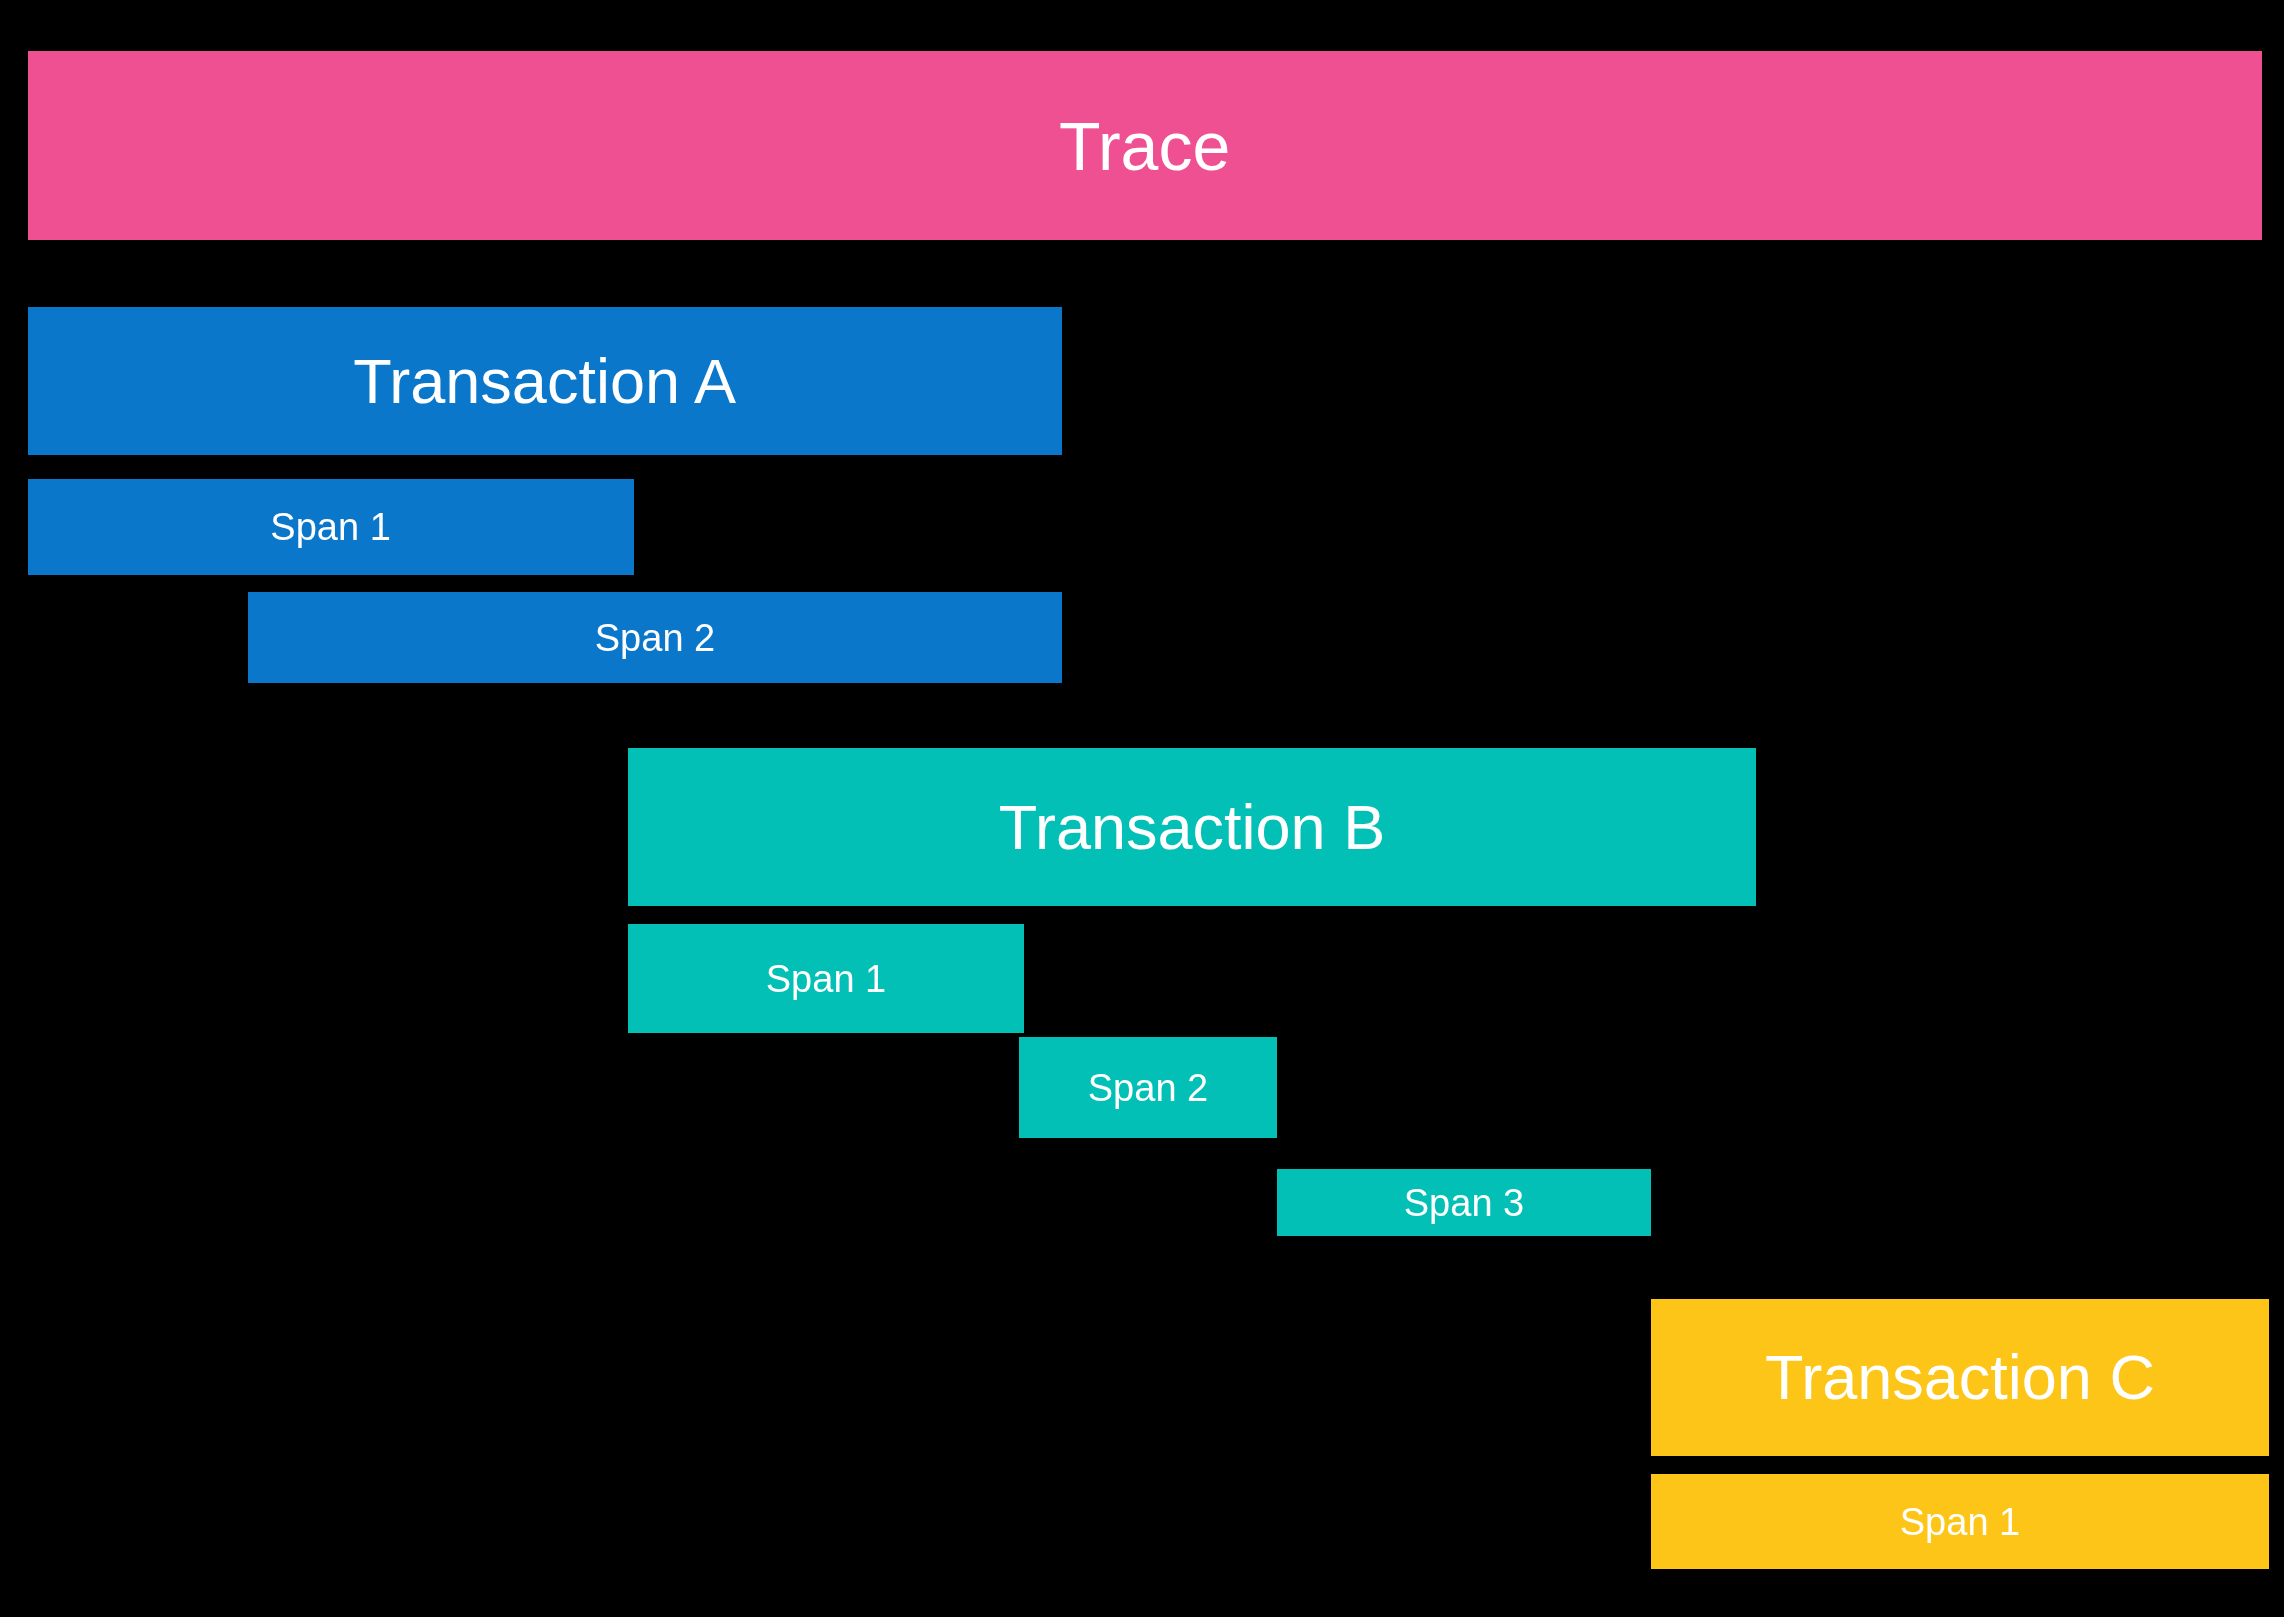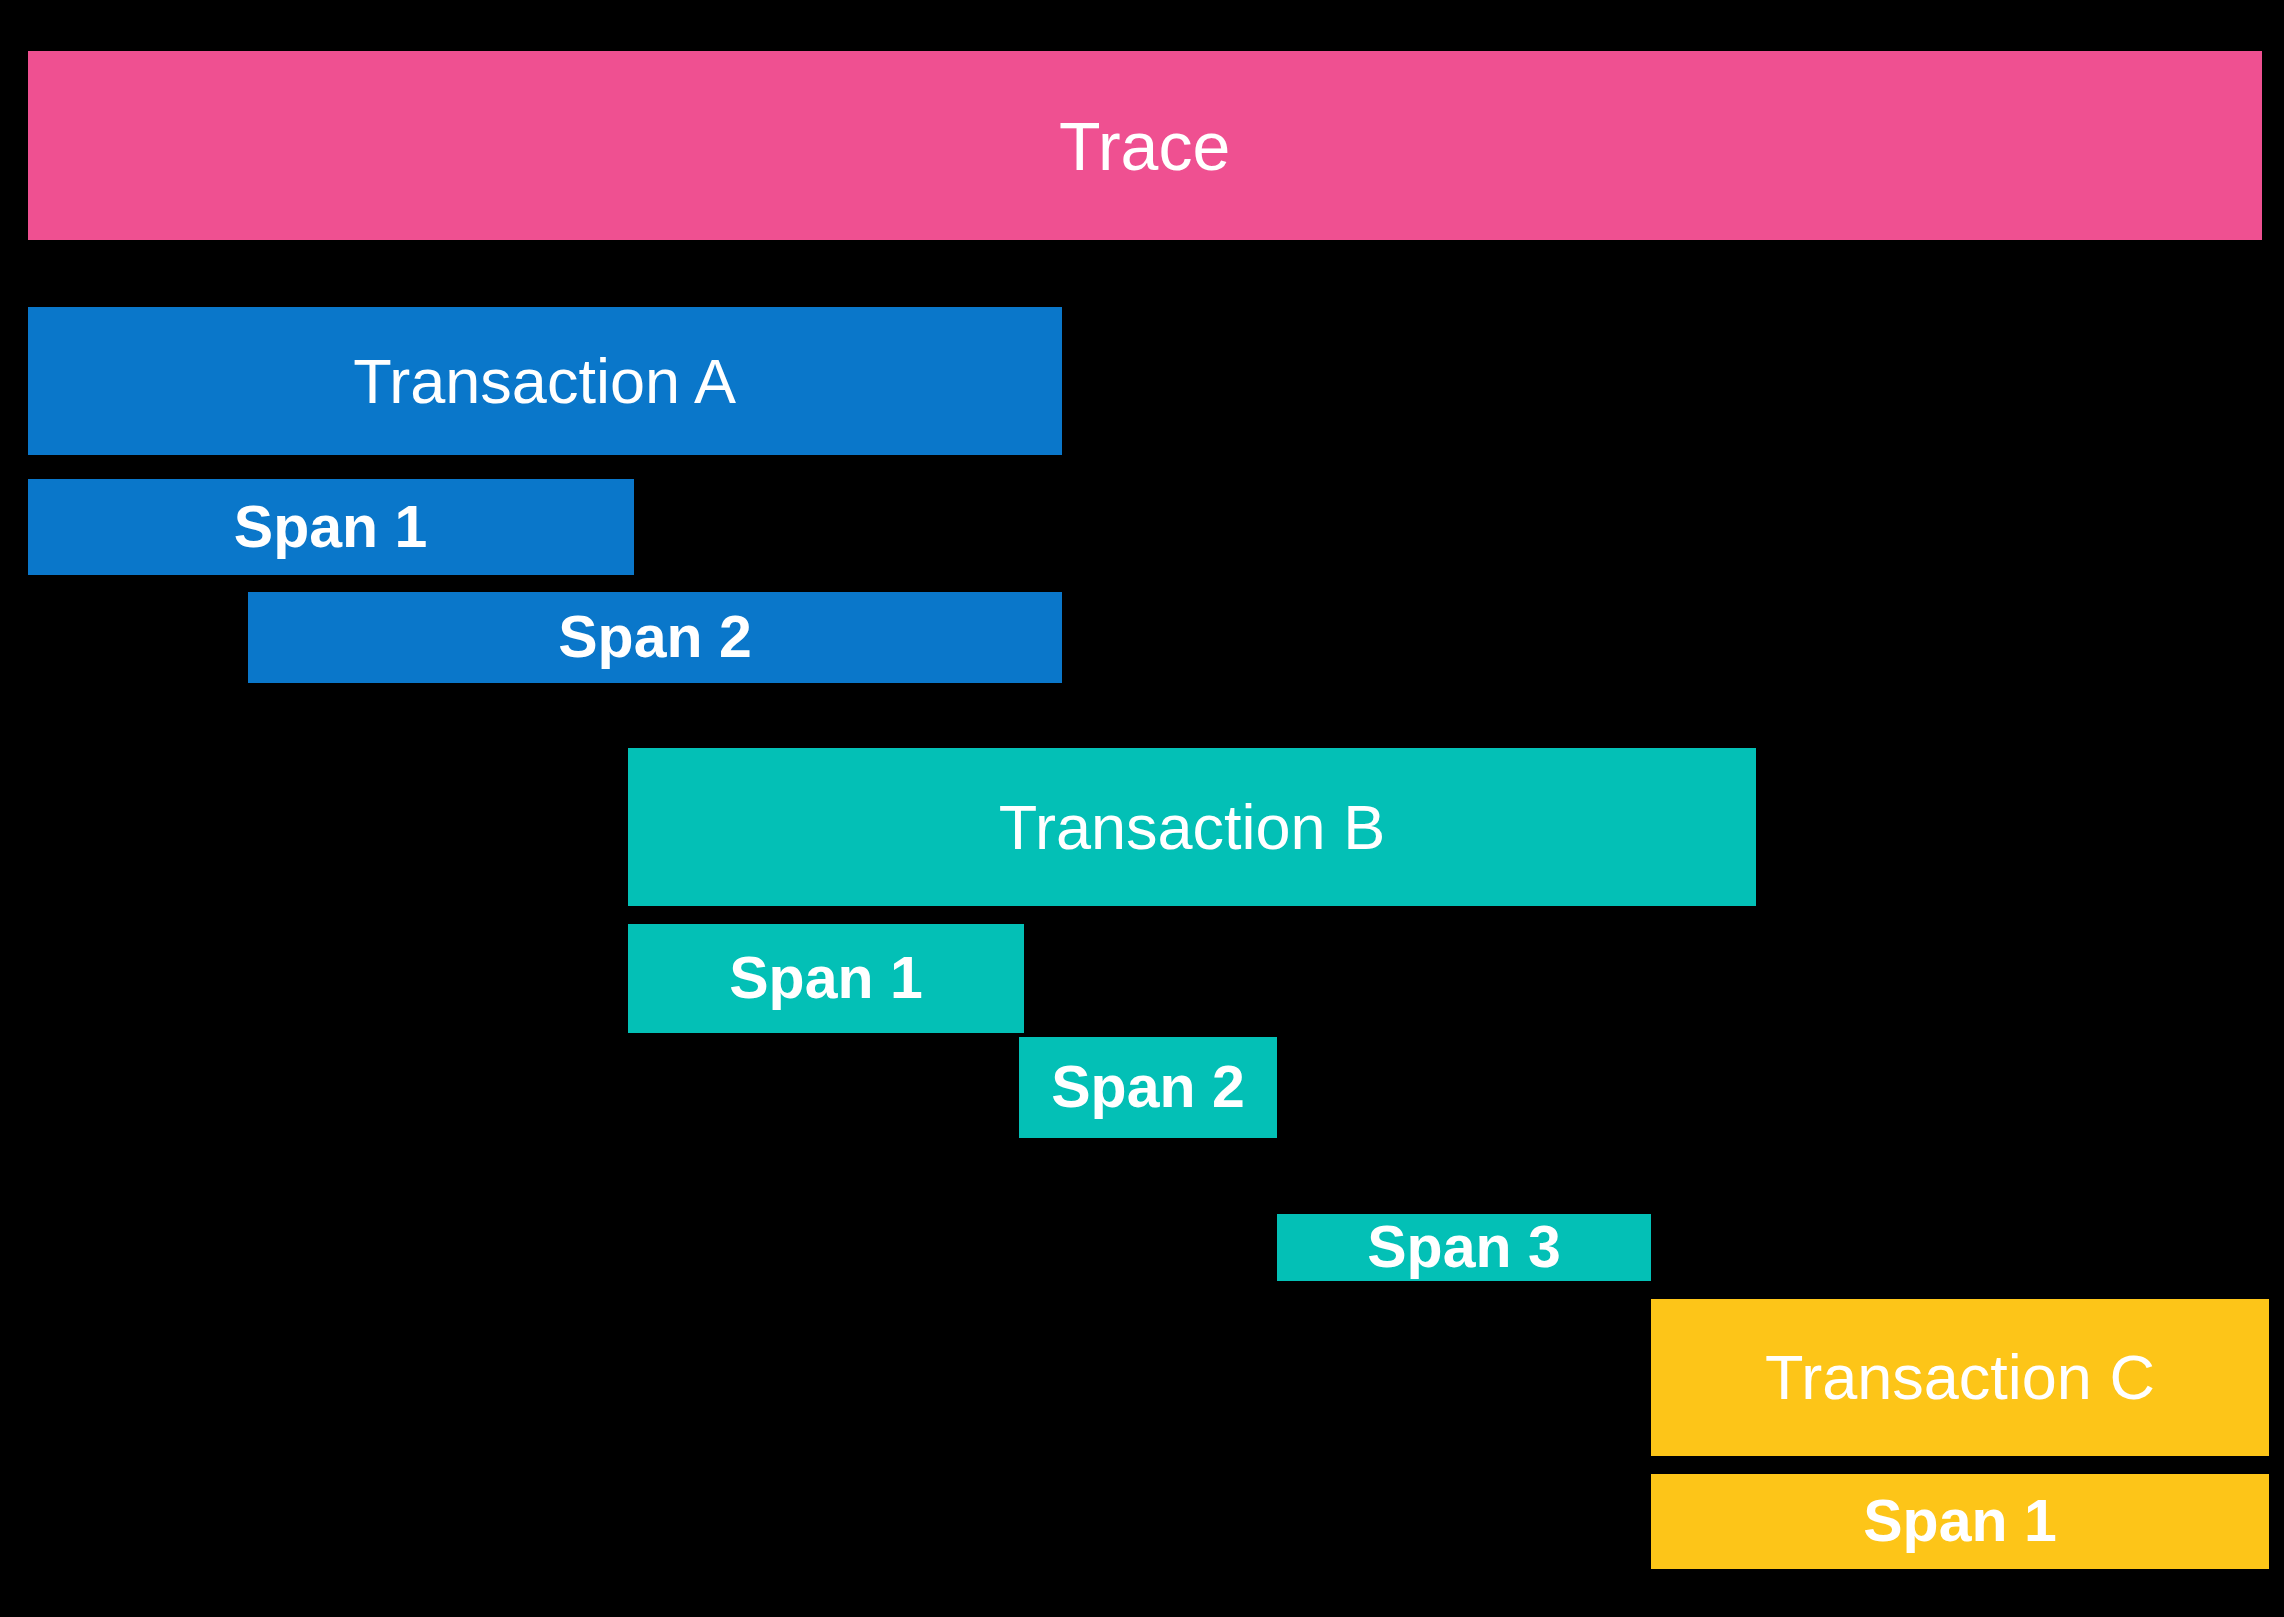--- a/index.html
+++ b/index.html
@@ -30,21 +30,21 @@
     line-height: 1;
     white-space: nowrap;
     user-select: none;
   }
   .bar-label {
     display: block;
     text-align: center;
   }
   .trace-bar       { font-size: 68px; }
   .transaction-bar { font-size: 63px; }
-  .span-bar        { font-size: 59px; font-weight: bold; }
+  .span-bar        { font-size: 38px; }
 </style>
 </head>
 <body style="background: rgb(0, 0, 0);">
 
 <div id="canvas" style="background: rgb(0, 0, 0);">
 
   <div class="bar transaction-bar" style="left: 27.6px; top: 307px; width: 1034px; height: 148px; background: rgb(10, 119, 202);">
     <span class="bar-label">Transaction A</span>
   </div>
 
@@ -60,21 +60,21 @@
 
   <div class="bar transaction-bar" style="left: 628px; top: 748px; width: 1128px; height: 158px; background: rgb(3, 192, 182);">
     <span class="bar-label">Transaction B</span>
   </div>
   <div class="bar span-bar" style="left: 628px; top: 924px; width: 396px; height: 109px; background: rgb(3, 192, 182);">
     <span class="bar-label">Span 1</span>
   </div>
   <div class="bar span-bar" style="left: 1019px; top: 1037px; width: 258px; height: 101px; background: rgb(3, 192, 182);">
     <span class="bar-label">Span 2</span>
   </div>
-  <div class="bar span-bar" style="left: 1277px; top: 1169px; width: 374px; height: 67px; background: rgb(3, 192, 182); margin-top: 45px;">
+  <div class="bar span-bar" style="left: 1277px; top: 1169px; width: 374px; height: 67px; background: rgb(3, 192, 182);">
     <span class="bar-label">Span 3</span>
   </div>
 
   <div class="bar transaction-bar" style="left: 1651px; top: 1299px; width: 618px; height: 157px; background: rgb(253, 197, 24);">
     <span class="bar-label">Transaction C</span>
   </div>
   <div class="bar span-bar" style="left: 1651px; top: 1474px; width: 618px; height: 95px; background: rgb(253, 197, 24);">
     <span class="bar-label">Span 1</span>
   </div>
 

